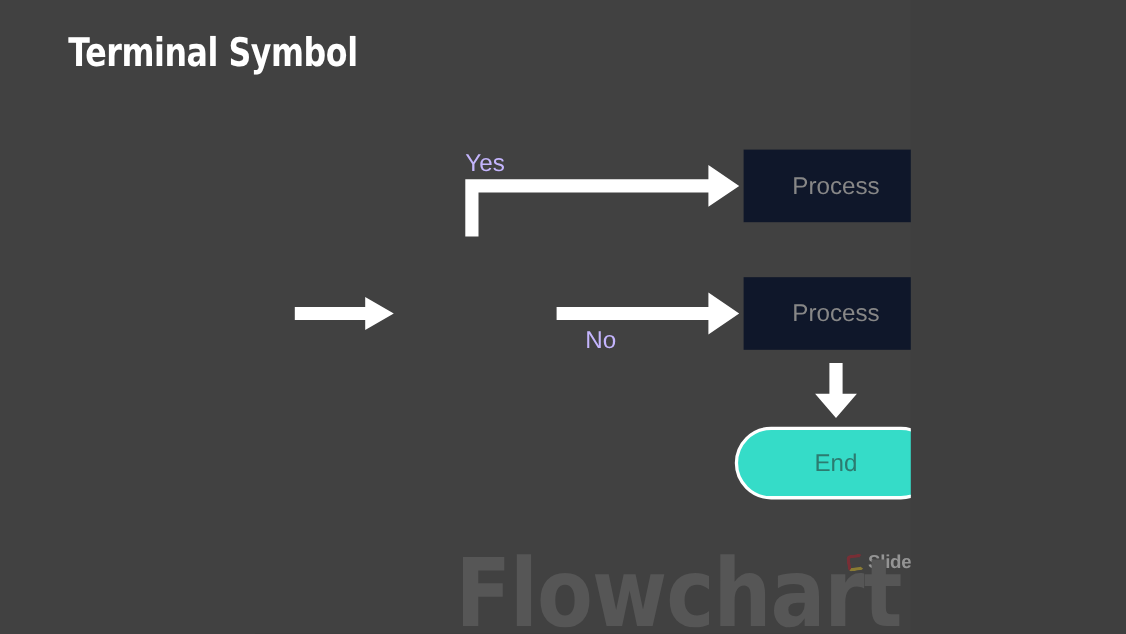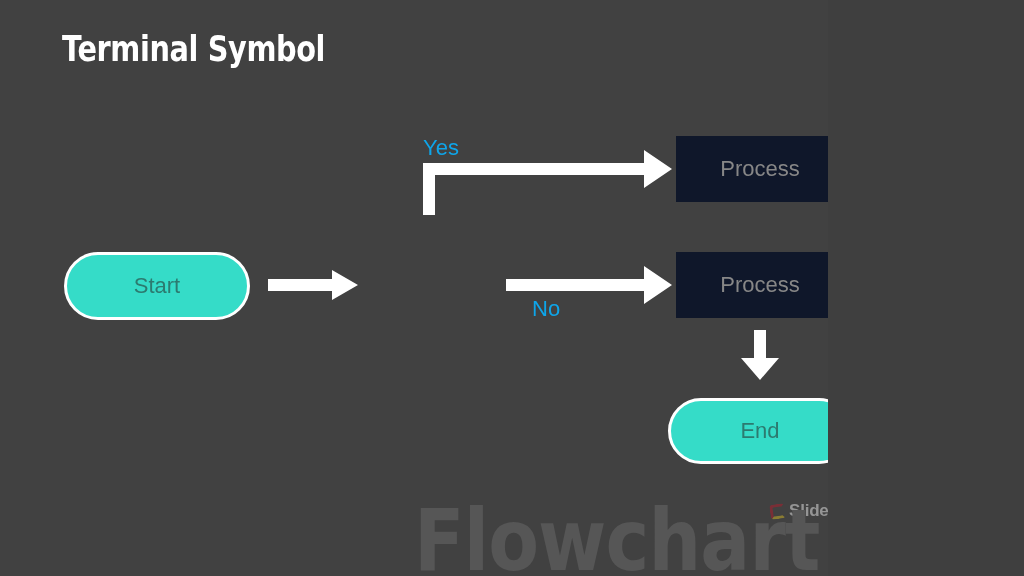--- a/index.html
+++ b/index.html
@@ -95,21 +95,21 @@
     display: flex;
     align-items: center;
     justify-content: center;
   }
   .terminal .label {
     font-family: "Liberation Sans", sans-serif;
     font-size: 22px;
     color: #2c7b70;
   }
   #node-start { left: 64px;  top: 252px; width: 186px; height: 68px; }
-  #node-end   { left: 668px; top: 398px; width: 184px; height: 66px; }
+  #node-end   { left: 668px; top: 388px; width: 184px; height: 66px; }
 
   .process {
     position: absolute;
     background: #0f172a;
     display: flex;
     align-items: center;
     justify-content: center;
   }
   .process .label {
     font-family: "Liberation Sans", sans-serif;
@@ -141,21 +141,21 @@
     font-family: "Liberation Sans", sans-serif;
     font-size: 16px;
     color: #6e6e6e;
   }
 
   
   .edge-label {
     position: absolute;
     font-family: "Liberation Sans", sans-serif;
     font-size: 22px;
-    color: #0ea5e9;
+    color: #c4b5fd;
   }
   #label-yes { left: 423px; top: 135px; }
   #label-no  { left: 532px; top: 296px; }
 
   
   #connectors {
     position: absolute;
     left: 0;
     top: 0;
     width: 1024px;
@@ -208,23 +208,20 @@
                L950,426
                L950,176
                L844,176
                Z" fill="#ffffff"></path>
     </g>
   </svg>
 
   <div class="edge-label" id="label-yes">Yes</div>
   <div class="edge-label" id="label-no">No</div>
 
-  <div class="terminal" id="node-start">
-    <span class="label">Start</span>
-  </div>
 
 
   <div class="process" id="node-process-1">
     <span class="label">Process</span>
   </div>
 
   <div class="process" id="node-process-2">
     <span class="label">Process</span>
   </div>
 

